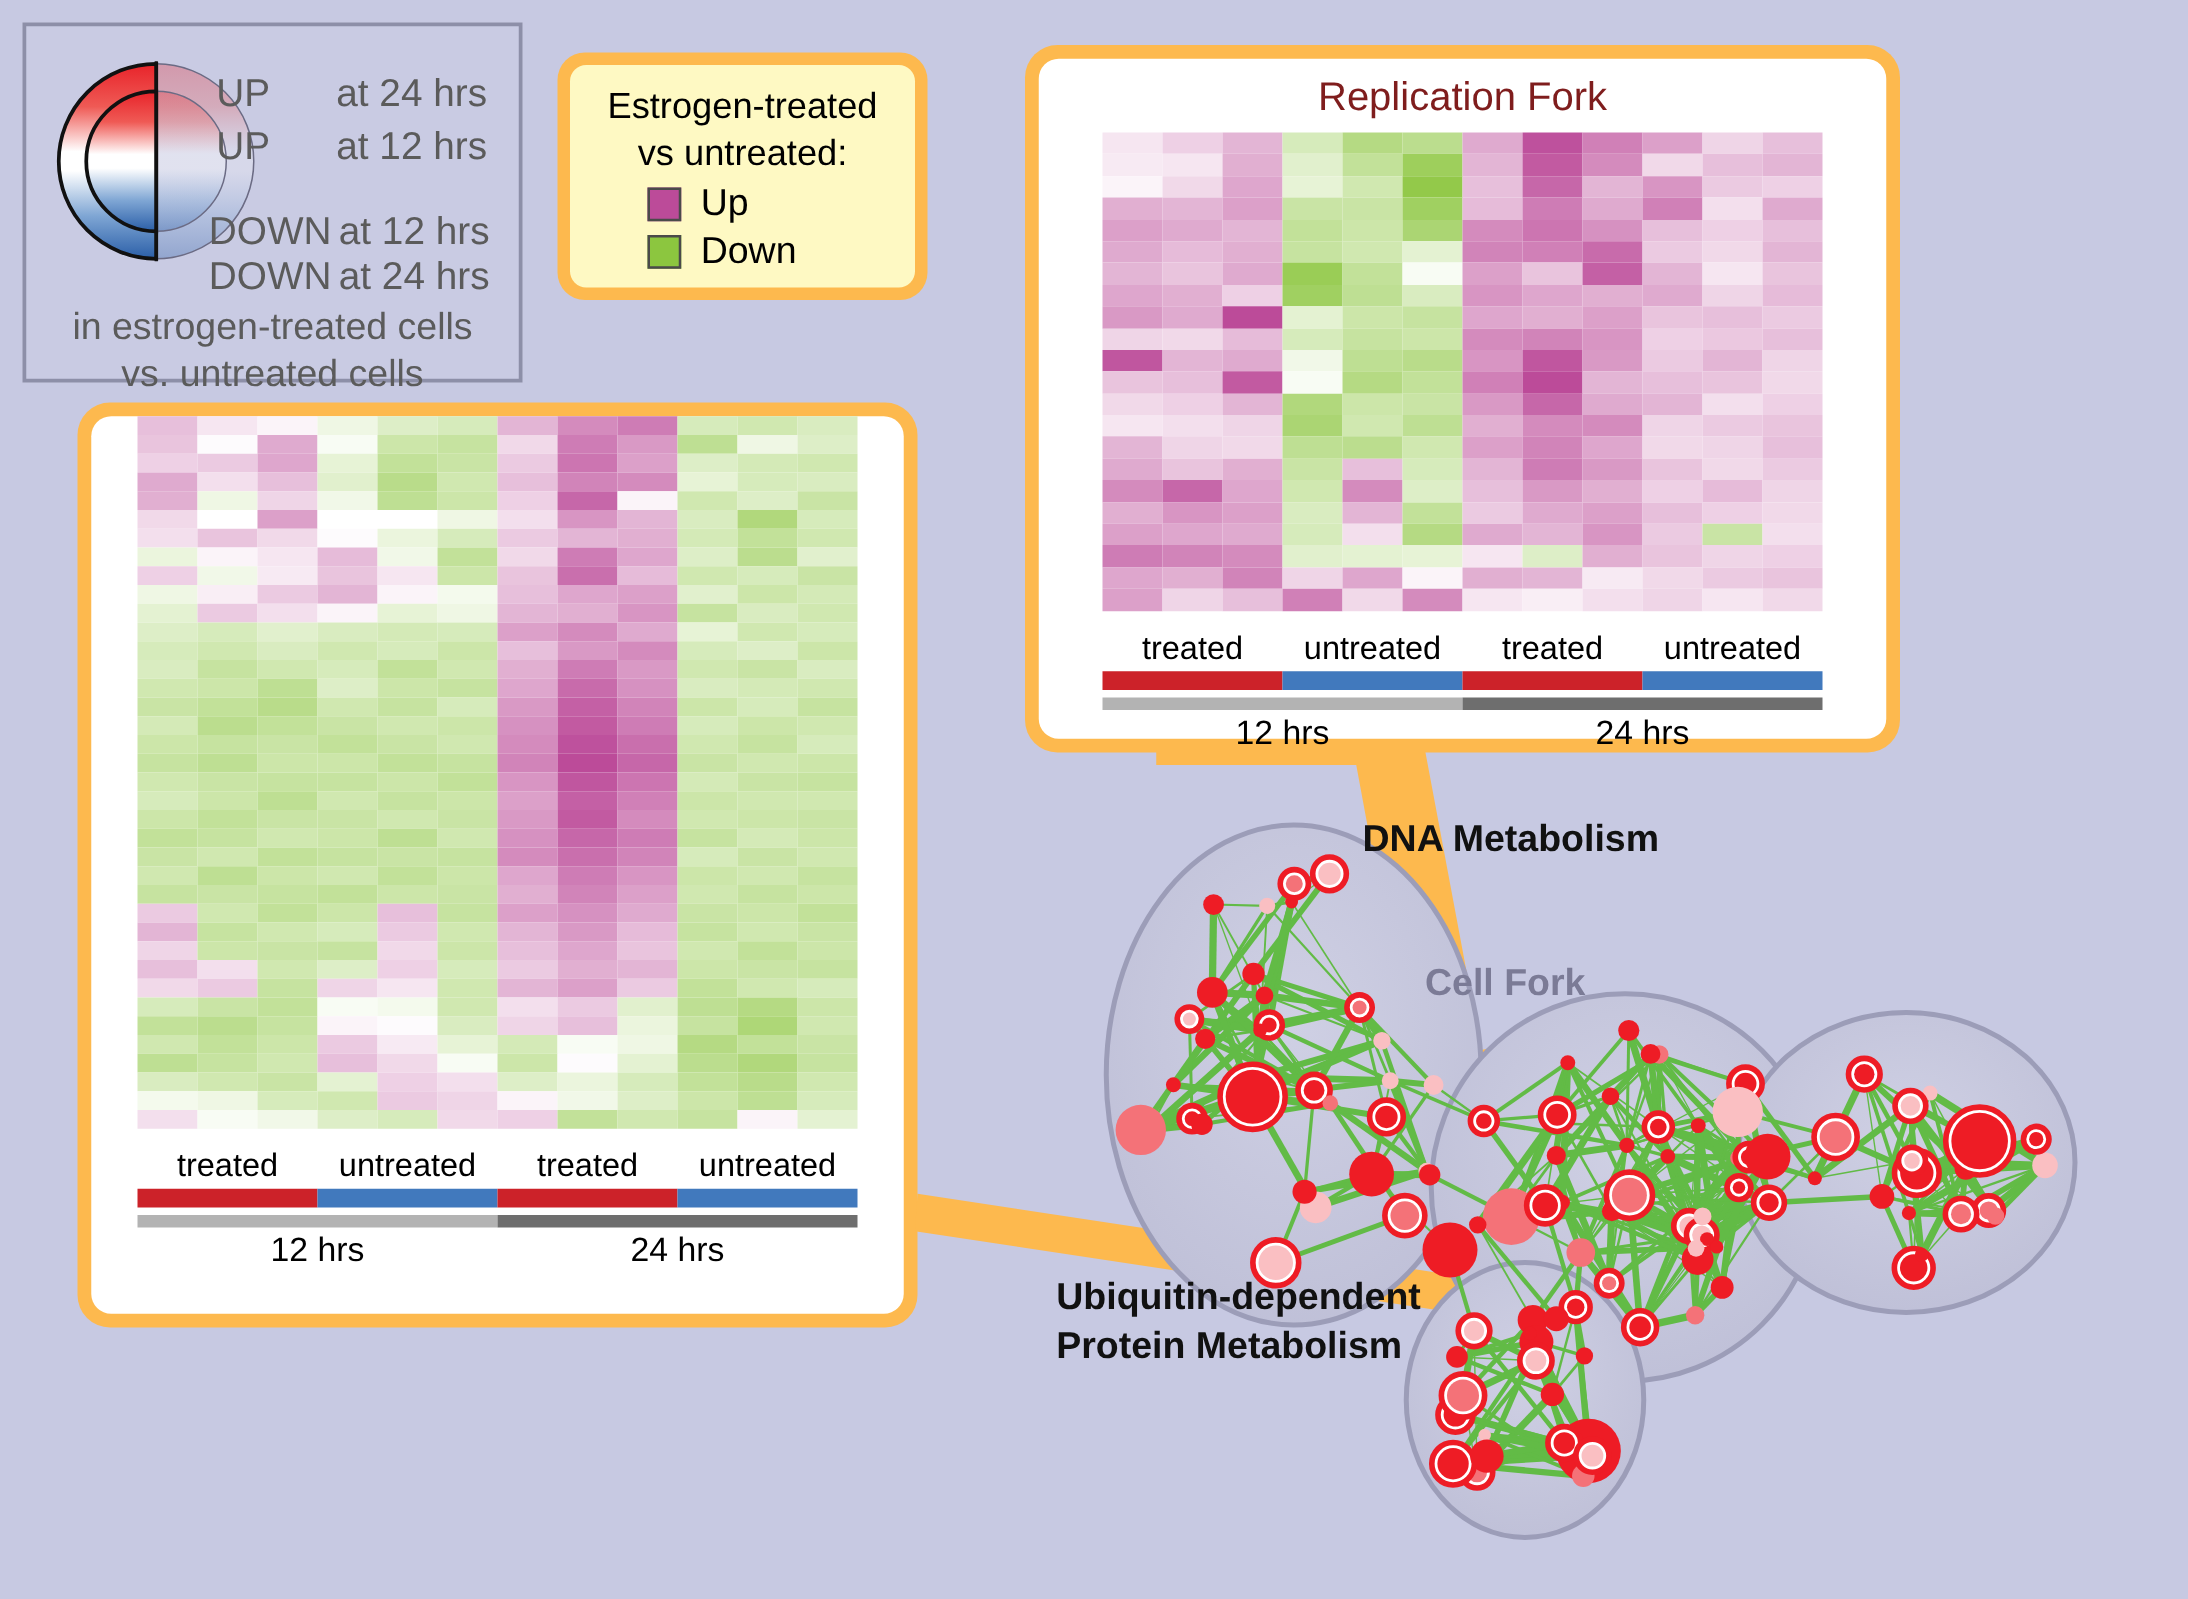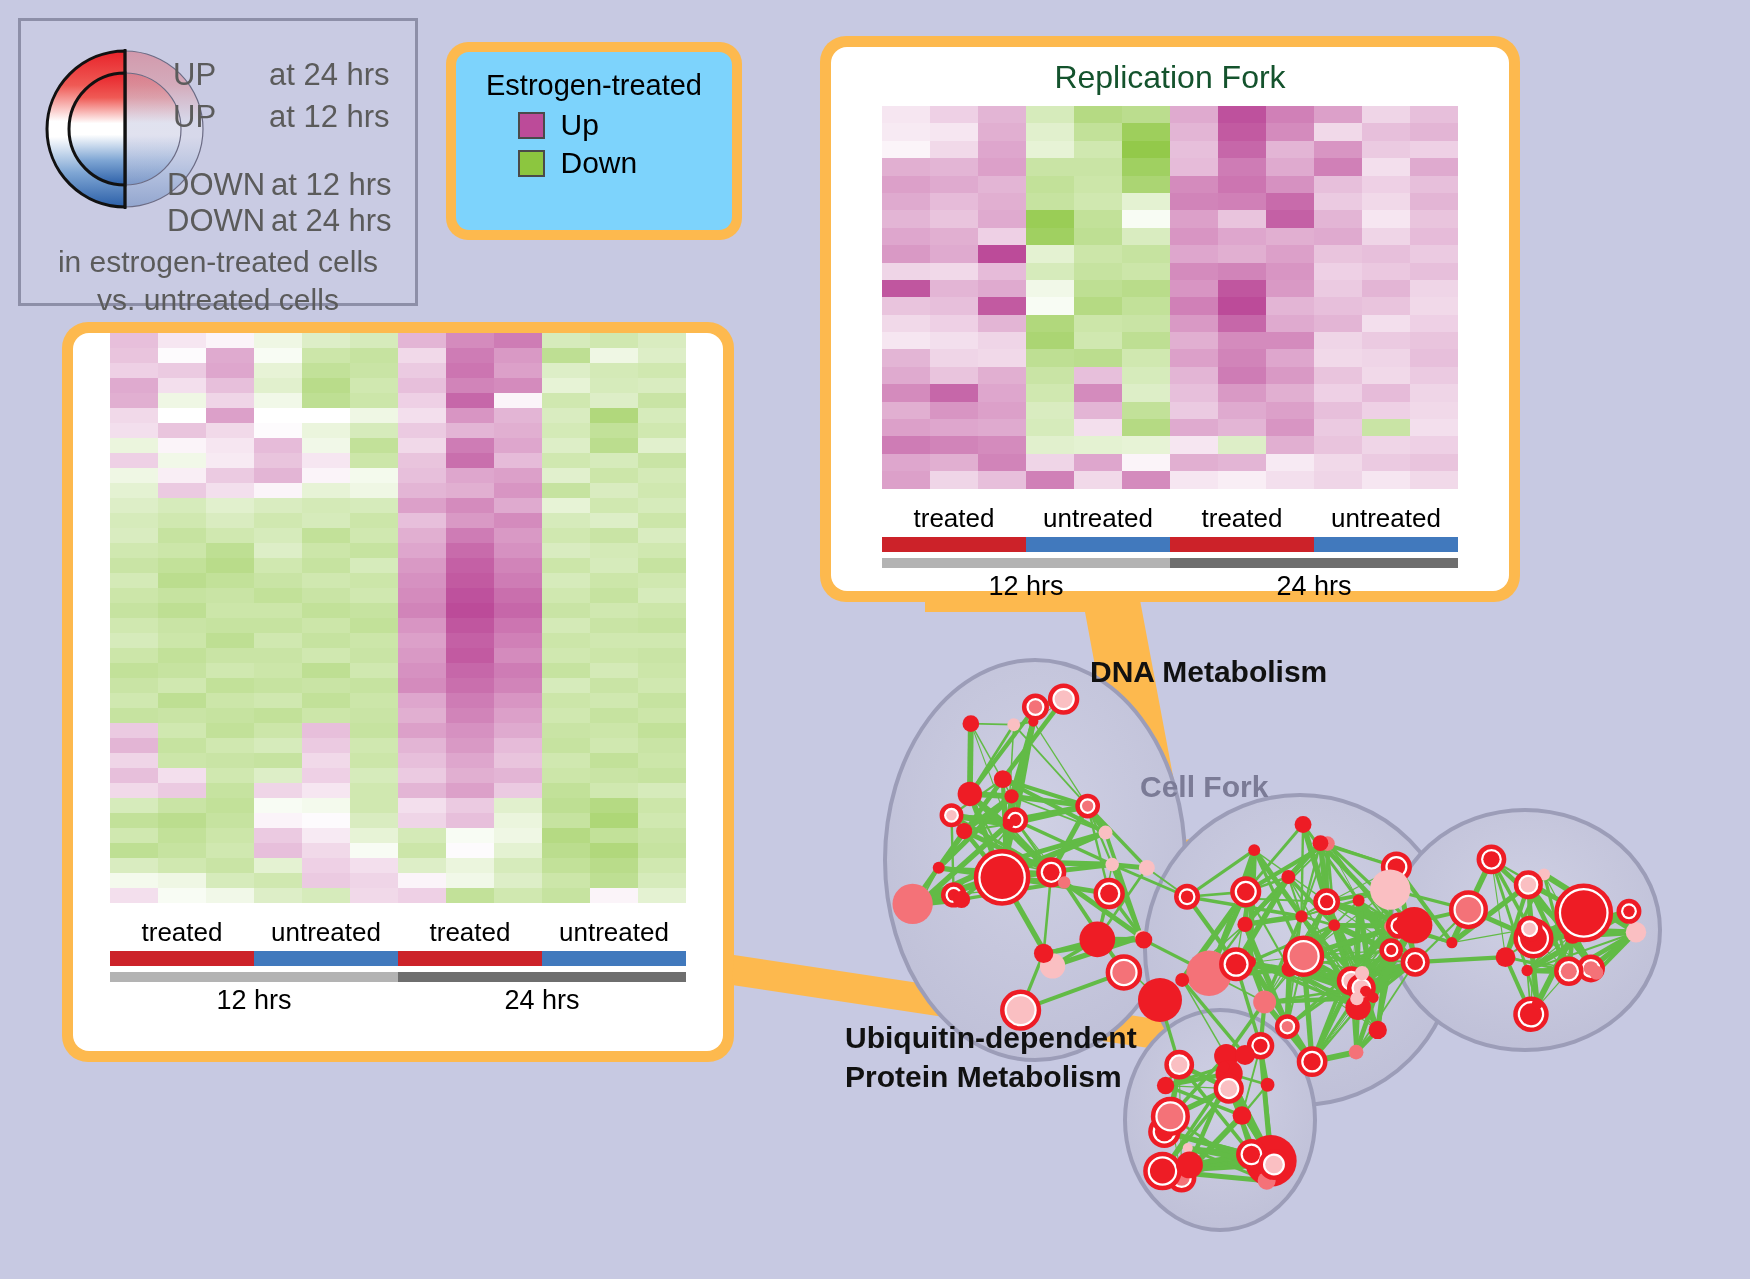--- a/index.html
+++ b/index.html
@@ -26,32 +26,32 @@
   .kw1{width:96px;display:inline-block;}
   .kw2{width:104px;display:inline-block;}
   #keyfoot{position:absolute;left:0;top:222px;width:100%;text-align:center;
     color:#5b5b5b;font-size:30px;line-height:38px;}
 
   
   #updown-card{
     position:absolute;left:446px;top:42px;width:296px;height:198px;
     background:#fdb94e;border-radius:22px;padding:10px;box-sizing:border-box;
   }
-  #updown-inner{background:#7dd3fc;width:100%;height:100%;border-radius:13px;
+  #updown-inner{background:#fef9c3;width:100%;height:100%;border-radius:13px;
     box-sizing:border-box;padding:14px 12px 4px 12px;}
   #updown-title{font-size:29px;color:#000;text-align:center;line-height:38px;}
   .swrow{display:flex;align-items:center;justify-content:center;gap:16px;margin-top:4px;}
   .swrow .lbl{font-size:30px;color:#000;width:110px;text-align:left;}
   .sw{width:27px;height:27px;border:2px solid #4a4a4a;box-sizing:border-box;}
 
   
   .panel{position:absolute;background:#fdb94e;border-radius:26px;padding:11px;box-sizing:border-box;}
   .panel-inner{background:#fff;width:100%;height:100%;border-radius:16px;box-sizing:border-box;
     display:flex;flex-direction:column;align-items:center;}
-  .panel-title{font-size:32px;color:#14532d;margin-top:12px;margin-bottom:10px;}
+  .panel-title{font-size:32px;color:#7f1d1d;margin-top:12px;margin-bottom:10px;}
 
   #panel-replication{left:820px;top:36px;width:700px;height:566px;}
   #panel-apc{left:62px;top:322px;width:672px;height:740px;}
 
   .hm{display:grid;}
   .hm div{width:100%;height:100%;}
 
   .axis{position:relative;}
   .axis-labels{display:flex;}
   .axis-labels span{font-size:26px;color:#000;text-align:center;}
@@ -121,20 +121,21 @@
     <div id="keyfoot">
       <div>in estrogen-treated cells</div>
       <div>vs. untreated cells</div>
     </div>
   </div>
 
   <div id="updown-card">
     <div id="updown-inner">
       <div id="updown-title">
         <div>Estrogen-treated</div>
+        <div>vs untreated:</div>
       </div>
       <div class="swrow">
         <span class="sw" id="sw-up" style="background: rgb(188, 75, 153);"></span>
         <span class="lbl">Up</span>
       </div>
       <div class="swrow">
         <span class="sw" id="sw-down" style="background: rgb(140, 198, 63);"></span>
         <span class="lbl">Down</span>
       </div>
     </div>

